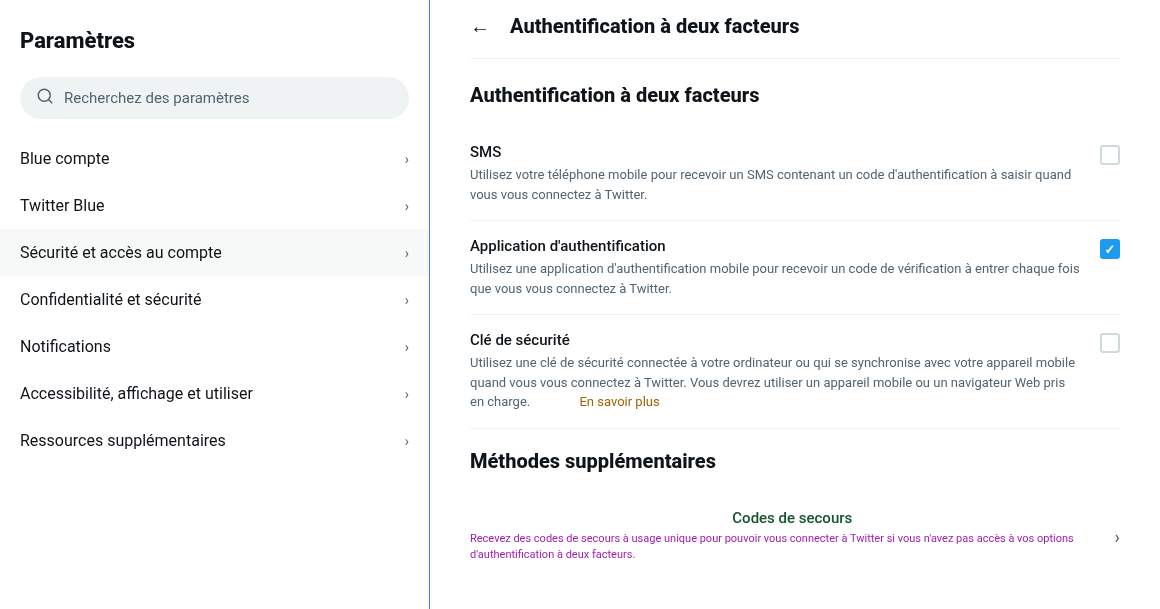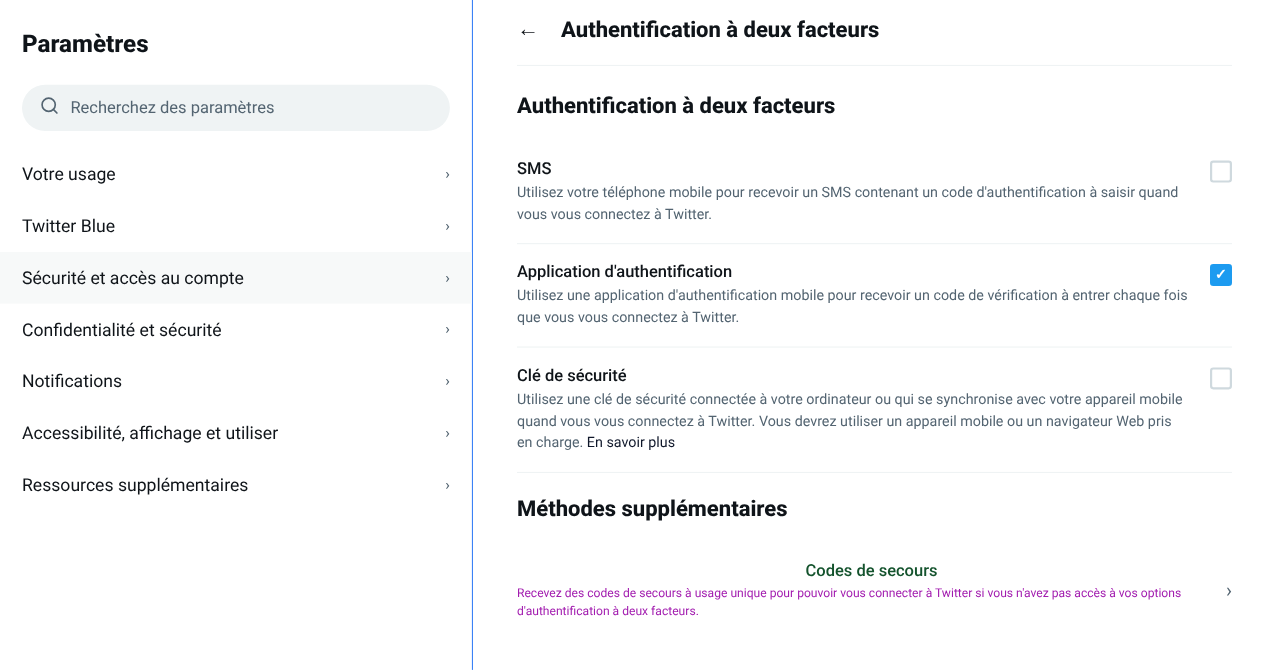--- a/index.html
+++ b/index.html
@@ -120,22 +120,23 @@
       font-weight: 500;
       color: #0f1419;
       margin-bottom: 4px;
     }
     .option-description {
       font-size: 13px;
       color: #536471;
       line-height: 1.5;
     }
     .option-description a {
-      color: #0f172a;
+      color: #a16207;
       text-decoration: none;
+      margin-left: 46px;
     }
     .checkbox-container {
       flex-shrink: 0;
       margin-top: 2px;
     }
     .checkbox {
       width: 20px;
       height: 20px;
       border: 2px solid #cfd9de;
       border-radius: 3px;
@@ -199,21 +200,21 @@
           <circle cx="11" cy="11" r="8"></circle>
           <line x1="21" y1="21" x2="16.65" y2="16.65"></line>
         </svg>
       </span>
       <span class="search-placeholder">Recherchez des paramètres</span>
     </div>
   </div>
 
   <nav>
     <div class="nav-item">
-      <span class="nav-item-text">Votre usage</span>
+      <span class="nav-item-text">Blue compte</span>
       <span class="chevron">›</span>
     </div>
     <div class="nav-item">
       <span class="nav-item-text">Twitter Blue</span>
       <span class="chevron">›</span>
     </div>
     <div class="nav-item active">
       <span class="nav-item-text">Sécurité et accès au compte</span>
       <span class="chevron">›</span>
     </div>

